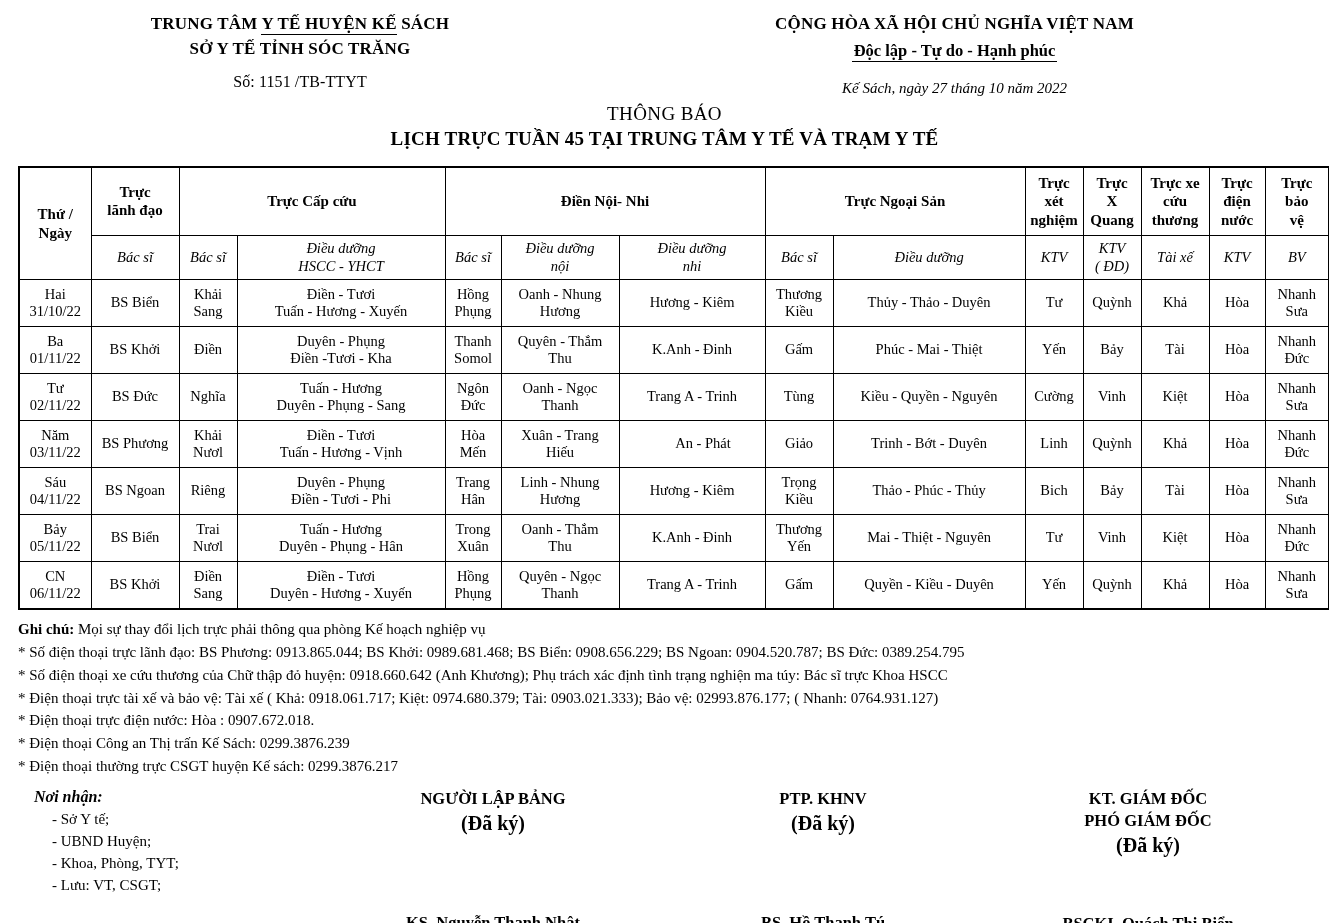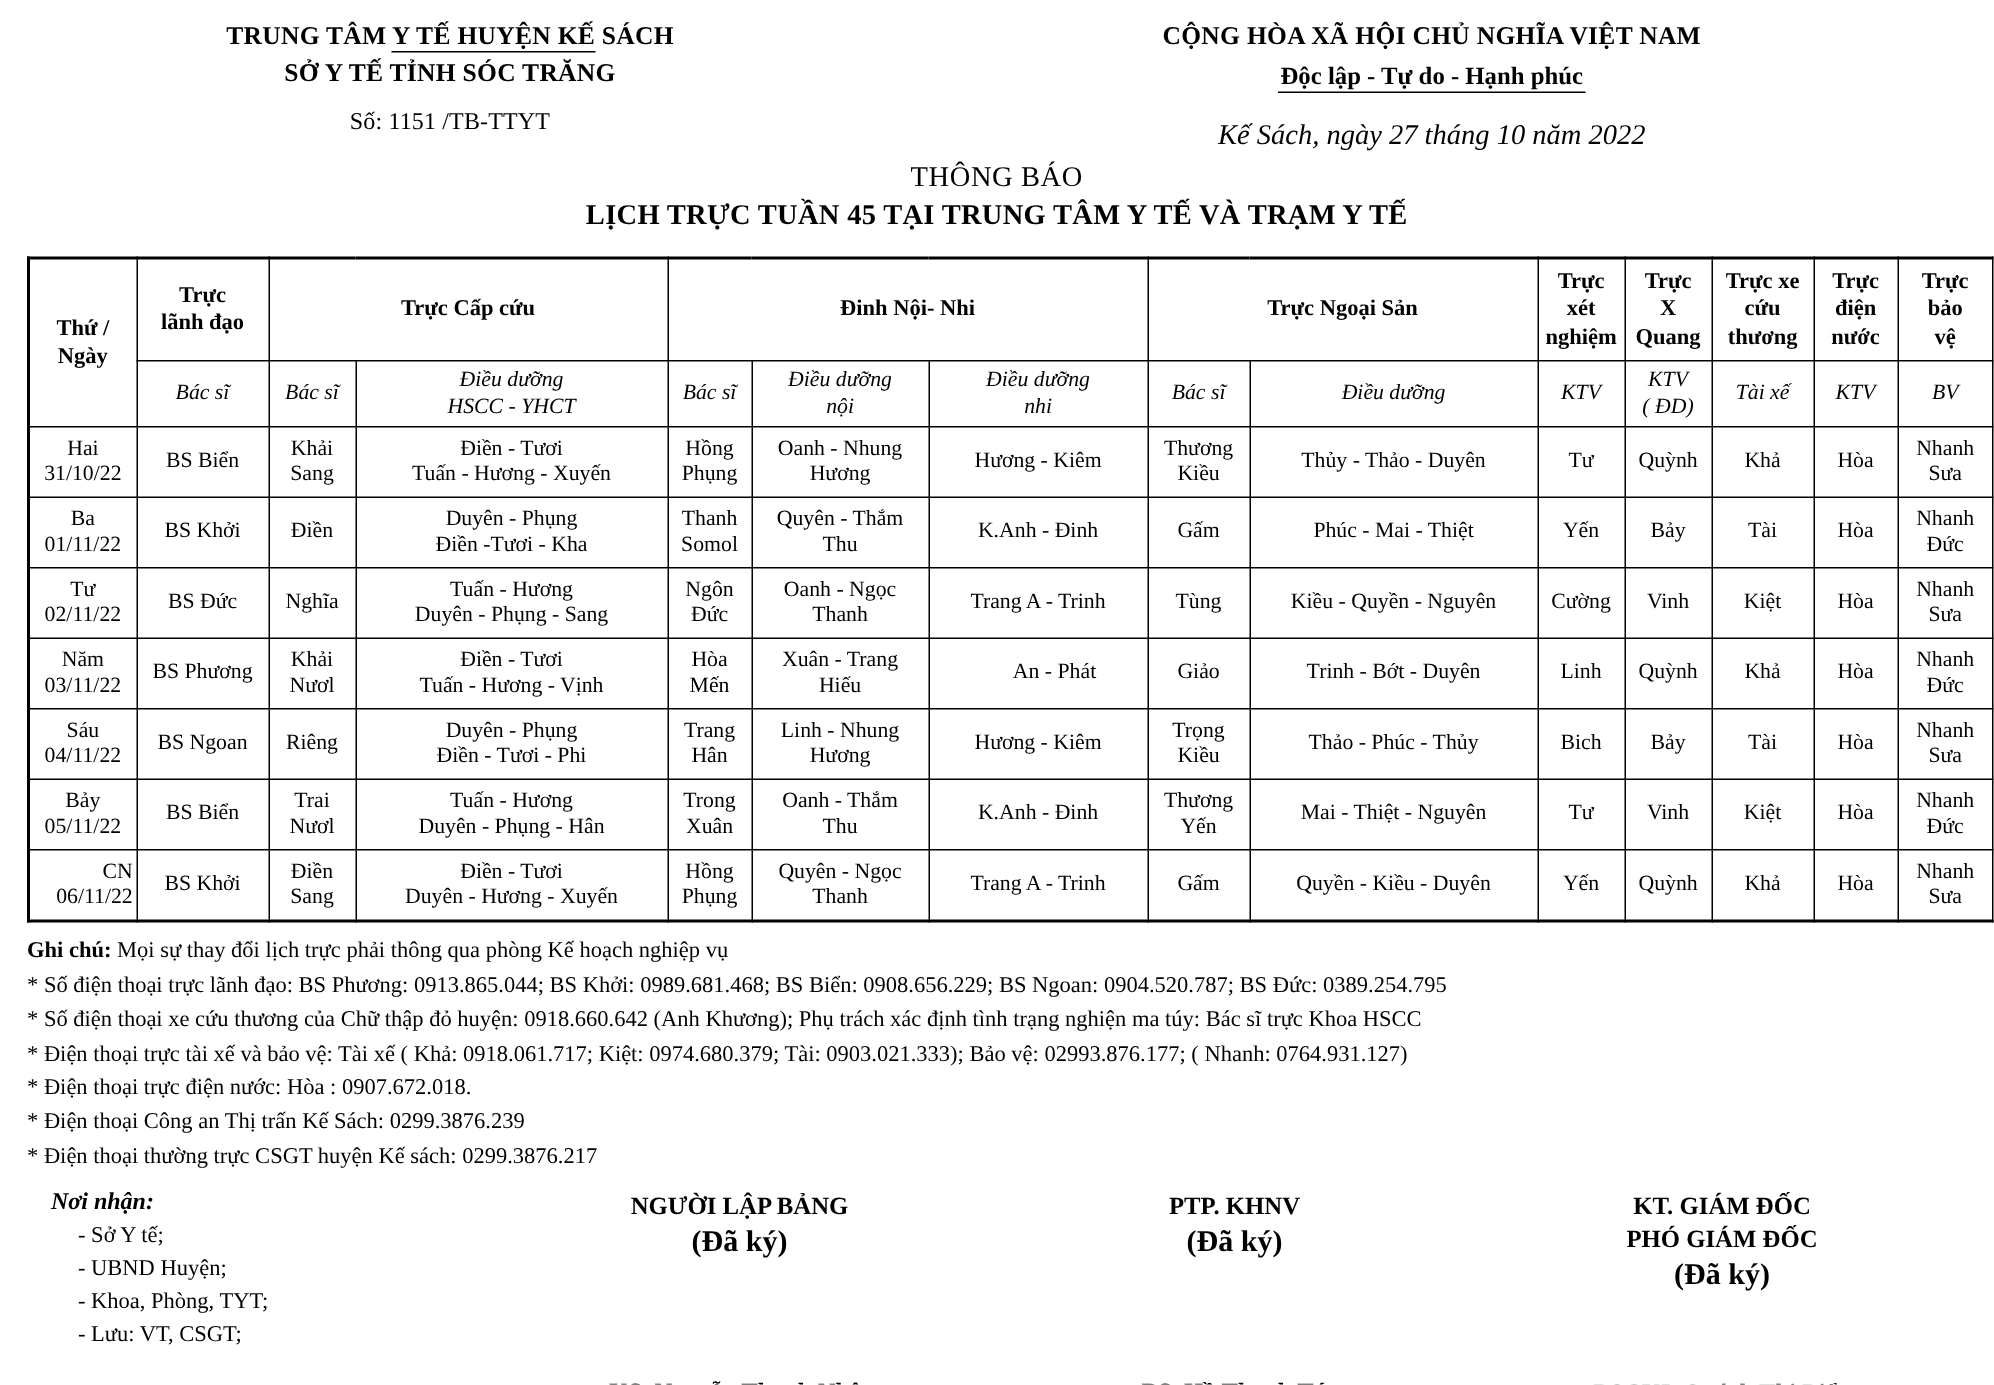--- a/index.html
+++ b/index.html
@@ -48,21 +48,21 @@
   }
   .motto {
     font-size: 16.5px;
     font-weight: bold;
     margin-top: 4px;
   }
   .motto span.underline-seg {
     padding: 0 2px 1px 2px;
   }
   .place-date {
-    font-size: 19px;
+    font-size: 15px;
     font-style: italic;
     margin-top: 19px;
   }
 
   
   .doc-title {
     text-align: center;
     margin-top: 4px;
   }
   .title-main {
@@ -241,21 +241,21 @@
         <col class="c-dn">
         <col class="c-bv">
     </colgroup>
     <thead>
       <tr>
         <th class="daycol" rowspan="2" style="white-space:pre-line">Thứ /
 Ngày</th>
         <th class="grp" style="white-space:pre-line">Trực
 lãnh đạo</th>
         <th class="grp" colspan="2">Trực Cấp cứu</th>
-        <th class="grp" colspan="3">Đinh Nội- Nhi</th>
+        <th class="grp" colspan="3">Điền Nội- Nhi</th>
         <th class="grp" colspan="2">Trực Ngoại Sản</th>
         <th class="grp" rowspan="1" style="white-space:pre-line">Trực
 xét
 nghiệm</th>
         <th class="grp" rowspan="1" style="white-space:pre-line">Trực
 X
 Quang</th>
         <th class="grp" rowspan="1" style="white-space:pre-line">Trực xe
 cứu
 thương</th>
@@ -413,21 +413,21 @@
 Yến</td>
           <td style="white-space: pre-line;">Mai - Thiệt - Nguyên</td>
           <td style="white-space: pre-line;">Tư</td>
           <td style="white-space: pre-line;">Vinh</td>
           <td style="white-space: pre-line;">Kiệt</td>
           <td style="white-space: pre-line;">Hòa</td>
           <td style="white-space: pre-line;">Nhanh
 Đức</td>
         </tr>
         <tr>
-          <td class="day-cell" style="white-space: pre-line; text-align: right;">CN
+          <td class="day-cell" style="white-space: pre-line;">CN
 06/11/22</td>
           <td style="white-space: pre-line;">BS Khởi</td>
           <td style="white-space: pre-line;">Điền
 Sang</td>
           <td style="white-space: pre-line;">Điền - Tươi
 Duyên - Hương - Xuyến</td>
           <td style="white-space: pre-line;">Hồng
 Phụng</td>
           <td style="white-space: pre-line;">Quyên - Ngọc
 Thanh</td>

